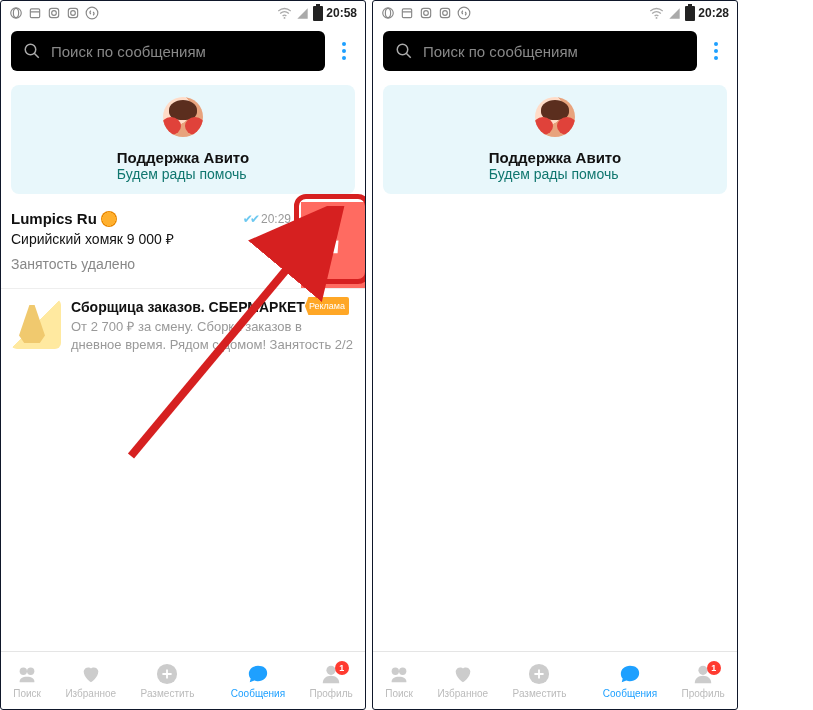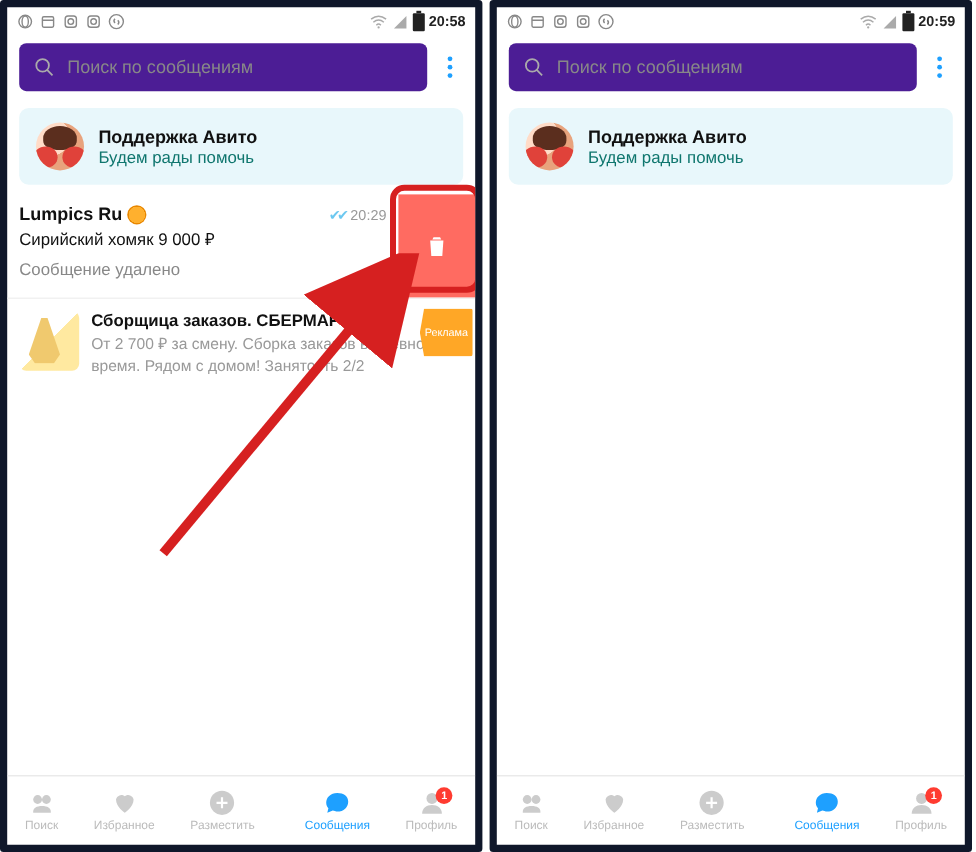--- a/index.html
+++ b/index.html
@@ -6,23 +6,23 @@
   body {
     background: #fff;
     font-family: -apple-system, Arial, sans-serif;
     display: flex;
     gap: 6px;
     padding: 0;
     width: 813px;
     height: 710px;
   }
   .phone {
-    width: 402px;
+    width: 366px;
     height: 710px;
-    border: 6px solid #0f172a;
+    border: 1px solid #0f172a;
     border-radius: 3px;
     display: flex;
     flex-direction: column;
     background: #fff;
     position: relative;
     overflow: hidden;
   }
   .statusbar {
     height: 24px;
     display: flex;
@@ -36,21 +36,21 @@
   .status-right { display: flex; gap: 3px; align-items: center; font-weight: 600; color: #222;}
   .status-ico { width: 14px; height: 14px; }
   .searchbar-row {
     display: flex;
     align-items: center;
     padding: 6px 10px;
     gap: 8px;
   }
   .searchbar {
     flex: 1;
-    background: #4c1d95;
+    background: #000000;
     border-radius: 6px;
     height: 40px;
     display: flex;
     align-items: center;
     padding: 0 12px;
     color: #888;
     font-size: 15px;
     gap: 10px;
   }
   .menu-dots {
@@ -62,20 +62,21 @@
   }
   .menu-dots span { width: 4px; height: 4px; border-radius: 50%; background: #1ea0ff; }
   .support-card {
     margin: 8px 10px;
     background: #e8f7fb;
     border-radius: 8px;
     padding: 12px 14px;
     display: flex;
     align-items: center;
     gap: 12px;
+    flex-direction: column;
   }
   .support-avatar {
     width: 40px; height: 40px; border-radius: 50%;
     background: radial-gradient(circle at 30% 30%, #ffdcc8 40%, #e8a37d 41%);
     position: relative;
     overflow: hidden;
     flex-shrink: 0;
   }
   .support-avatar::before{
     content:""; position:absolute; top:3px; left:6px; width:28px; height:20px;
@@ -129,23 +130,23 @@
   }
   .ad-thumb {
     width: 50px; height: 50px; border-radius: 6px;
     background: linear-gradient(135deg,#fff 50%,#ffe9a0 50%);
     position: relative; flex-shrink:0;
   }
   .ad-thumb::after{content:"";position:absolute;left:8px;top:6px;width:26px;height:38px;background:#f0c96e;clip-path:polygon(40% 0,60% 0,100% 80%,80% 100%,20% 100%,0 80%);}
   .ad-txt .a1 { font-weight: 700; font-size: 14px; color: #111; }
   .ad-txt .a2 { font-size: 13px; color: #999; margin-top: 3px; line-height: 1.35; }
   .ad-badge{
-    position:absolute; top:8px; right:2px;
+    position:absolute; top:8px; right:16px;
     background:#ffa726; color:#fff; font-size:9px;
-    padding:15px 4px; border-radius:2px;
+    padding:4px 4px; border-radius:2px;
     clip-path: polygon(8% 0,100% 0,100% 100%,8% 100%,0 50%);
   }
   .spacer { flex: 1; }
   .navbar {
     height: 58px;
     border-top: 1px solid #e5e5e5;
     display: flex;
     justify-content: space-around;
     align-items: center;
   }
@@ -246,21 +247,21 @@
         <div class="chat-name">
             <span>Lumpics Ru</span>
             <span class="orange-emoji"></span>
           </div>
         <div class="chat-time">
             <span class="check">✔✔</span>
             <span>20:29</span>
           </div>
       </div>
       <div class="chat-sub">Сирийский хомяк  9 000 ₽</div>
-      <div class="chat-msg">Сообщение удалено</div>
+      <div class="chat-msg">Занятость удалено</div>
     </div>
     <div class="delete-btn">
       <svg class="trash-icon" viewBox="0 0 24 24">
           <path d="M6 7h12l-1 14H7L6 7zm3-3h6l1 2H8l1-2z"></path>
         </svg>
     </div>
     <div class="highlight-frame"></div>
   </div>
 
   <div class="ad-item">
@@ -348,21 +349,21 @@
     </div>
     <div class="status-right">
       <svg class="sig-ico" viewBox="0 0 24 20">
           <path d="M2 6 Q12 -2 22 6 M5 10 Q12 4 19 10 M9 14 Q12 11 15 14" stroke="#aaa" stroke-width="2" fill="none"></path>
           <circle cx="12" cy="17" r="1.5" fill="#aaa"></circle>
         </svg>
       <svg class="sig-ico" viewBox="0 0 20 20">
           <path d="M2 18 L18 18 L18 2 Z" fill="#aaa"></path>
         </svg>
       <div class="bat-ico"></div>
-      <span>20:59</span>
+      <span>20:28</span>
     </div>
   </div>
 
   <div class="searchbar-row">
     <div class="searchbar">
       <svg width="18" height="18" viewBox="0 0 24 24">
           <circle cx="10" cy="10" r="7" fill="none" stroke="#aaa" stroke-width="2"></circle>
           <path d="M15 15l6 6" stroke="#aaa" stroke-width="2"></path>
         </svg>
       <span>Поиск по сообщениям</span>

